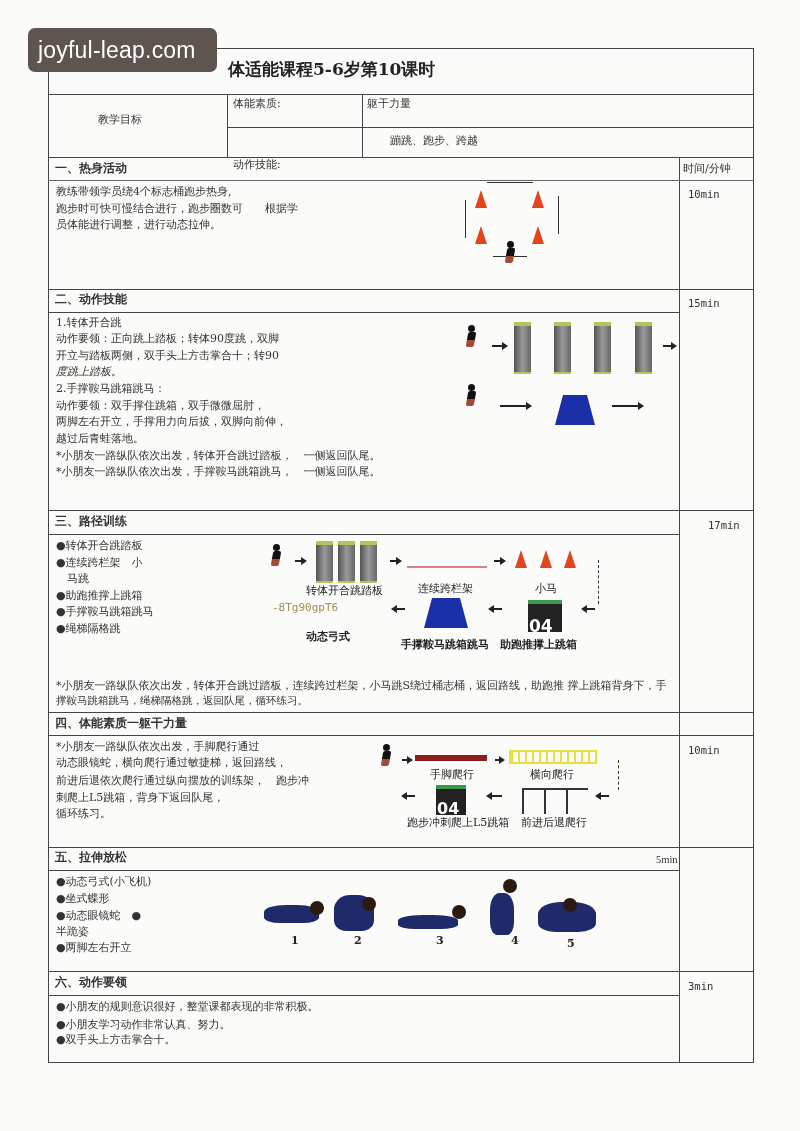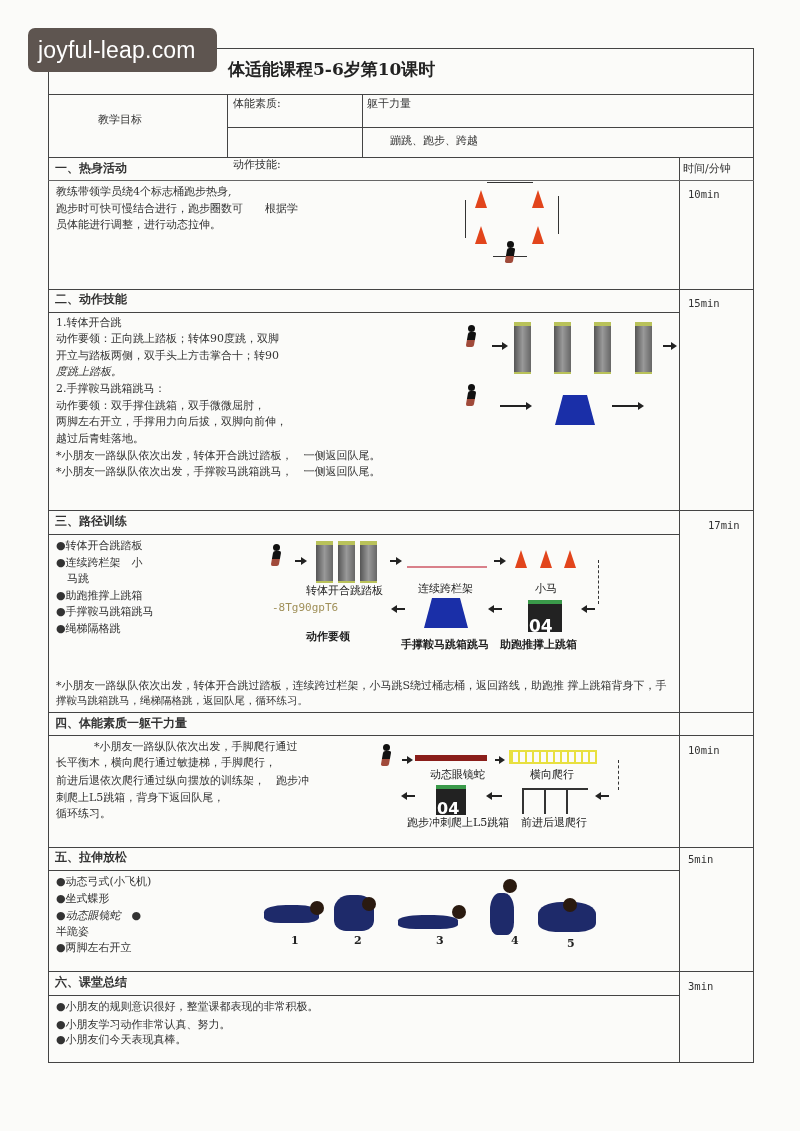--- a/index.html
+++ b/index.html
@@ -138,62 +138,62 @@
   <div class="cone" style="left:540px;top:550px;"></div>
   <div class="cone" style="left:564px;top:550px;"></div>
   <div class="cap" style="left:535px;top:581px;">小马</div>
   <div style="position:absolute;left:598px;top:560px;width:1px;height:44px;border-left:1px dashed #333;"></div>
   <div class="arrowl" style="left:583px;top:608px;width:12px;"></div>
   <div class="box04" style="left:528px;top:600px;width:34px;height:32px;font-size:17px;line-height:44px;padding-left:1px;box-sizing:border-box;">04</div>
   <div class="arrowl" style="left:490px;top:608px;width:12px;"></div>
   <div class="vault" style="left:424px;top:598px;width:28px;"></div>
   <div class="arrowl" style="left:393px;top:608px;width:12px;"></div>
   <div class="cap mono" style="left:272px;top:601px;color:#a0905a;">-8Tg90gpT6</div>
-  <div class="cap capb" style="left:306px;top:629px;">动作要领</div>
+  <div class="cap capb" style="left:306px;top:629px;">动态弓式</div>
   <div class="cap capb" style="left:401px;top:637px;">手撑鞍马跳箱跳马</div>
   <div class="cap capb" style="left:500px;top:637px;">助跑推撑上跳箱</div>
 </div>
 <div>
   <div class="t" style="left:56px;top:677px;font-size:11px;">*小朋友一路纵队依次出发，转体开合跳过踏板，连续跨过栏架，小马跳S绕过桶志桶，返回路线，助跑推 撑上跳箱背身下，手</div>
   <div class="t" style="left:56px;top:692px;font-size:10.5px;">撑鞍马跳箱跳马，绳梯隔格跳，返回队尾，循环练习。</div>
 </div>
 
 <div class="t hd" style="left:55px;top:715px;">四、体能素质一躯干力量</div>
 <div class="t mono" style="left:688px;top:742px;">10min</div>
 <div>
-  <div class="t" style="left:56px;top:738px;margin-left:38px;">*小朋友一路纵队依次出发，手脚爬行通过</div>
-  <div class="t" style="left:56px;top:754px;">长平衡木，横向爬行通过敏捷梯，手脚爬行，</div>
+  <div class="t" style="left:56px;top:738px;">*小朋友一路纵队依次出发，手脚爬行通过</div>
+  <div class="t" style="left:56px;top:754px;">动态眼镜蛇，横向爬行通过敏捷梯，返回路线，</div>
   <div class="t" style="left:56px;top:772px;">前进后退依次爬行通过纵向摆放的训练架，　跑步冲</div>
   <div class="t" style="left:56px;top:789px;">刺爬上L5跳箱，背身下返回队尾，</div>
   <div class="t" style="left:56px;top:805px;">循环练习。</div>
 </div>
 <div>
   <div class="runner" style="left:380px;top:744px;"></div>
   <div class="arrow" style="left:402px;top:759px;width:9px;"></div>
   <div style="position:absolute;left:415px;top:755px;width:72px;height:6px;background:#8a1e1a;"></div>
-  <div class="cap" style="left:430px;top:767px;">动态眼镜蛇</div>
+  <div class="cap" style="left:430px;top:767px;">手脚爬行</div>
   <div class="arrow" style="left:495px;top:759px;width:8px;"></div>
   <div style="position:absolute;left:509px;top:750px;width:88px;height:14px;border:2px solid #e8e040;box-sizing:border-box;background:repeating-linear-gradient(90deg,#e8e040 0 2px,transparent 2px 7px);"></div>
   <div class="cap" style="left:530px;top:767px;">横向爬行</div>
   <div style="position:absolute;left:618px;top:760px;width:1px;height:30px;border-left:1px dashed #333;"></div>
   <div class="arrowl" style="left:597px;top:795px;width:12px;"></div>
   <div style="position:absolute;left:522px;top:788px;width:66px;height:24px;background:repeating-linear-gradient(90deg,#333 0 2px,transparent 2px 22px);border-top:2px solid #333;"></div>
   <div class="arrowl" style="left:488px;top:795px;width:14px;"></div>
   <div class="box04" style="left:436px;top:785px;width:30px;height:30px;font-size:16px;line-height:40px;padding-left:1px;box-sizing:border-box;">04</div>
   <div class="arrowl" style="left:403px;top:795px;width:12px;"></div>
   <div class="cap" style="left:407px;top:815px;">跑步冲刺爬上L5跳箱</div>
   <div class="cap" style="left:521px;top:815px;">前进后退爬行</div>
 </div>
 
 <div class="t hd" style="left:55px;top:849px;">五、拉伸放松</div>
-<div class="t mono" style="left:688px;top:851px;">5min</div>
+<div class="t mono" style="left:656px;top:851px;font-family:Liberation Serif, serif;">5min</div>
 <div>
   <div class="t" style="left:56px;top:873px;">●动态弓式(小飞机)</div>
   <div class="t" style="left:56px;top:890px;">●坐式蝶形</div>
-  <div class="t" style="left:56px;top:907px;font-style:italic;">●动态眼镜蛇　●</div>
+  <div class="t" style="left:56px;top:907px;">●动态眼镜蛇　●</div>
   <div class="t" style="left:56px;top:923px;">半跪姿</div>
   <div class="t" style="left:56px;top:939px;">●两脚左右开立</div>
 </div>
 <div>
   <div class="kid" style="left:264px;top:905px;width:55px;height:18px;"></div>
   <div class="kidhead" style="left:310px;top:901px;"></div>
   <div class="cap capb" style="left:291px;top:934px;">1</div>
   <div class="kid" style="left:334px;top:895px;width:40px;height:36px;"></div>
   <div class="kidhead" style="left:362px;top:897px;"></div>
   <div class="cap capb" style="left:354px;top:934px;">2</div>
@@ -201,19 +201,19 @@
   <div class="kidhead" style="left:452px;top:905px;"></div>
   <div class="cap capb" style="left:436px;top:934px;">3</div>
   <div class="kid" style="left:490px;top:893px;width:24px;height:42px;"></div>
   <div class="kidhead" style="left:503px;top:879px;"></div>
   <div class="cap capb" style="left:511px;top:934px;">4</div>
   <div class="kid" style="left:538px;top:902px;width:58px;height:30px;"></div>
   <div class="kidhead" style="left:563px;top:898px;"></div>
   <div class="cap capb" style="left:567px;top:937px;">5</div>
 </div>
 
-<div class="t hd" style="left:55px;top:974px;">六、课堂总结</div>
+<div class="t hd" style="left:55px;top:974px;">六、动作要领</div>
 <div class="t mono" style="left:688px;top:978px;">3min</div>
 <div>
   <div class="t" style="left:56px;top:998px;">●小朋友的规则意识很好，整堂课都表现的非常积极。</div>
   <div class="t" style="left:56px;top:1016px;">●小朋友学习动作非常认真、努力。</div>
-  <div class="t" style="left:56px;top:1031px;">●小朋友们今天表现真棒。</div>
+  <div class="t" style="left:56px;top:1031px;">●双手头上方击掌合十。</div>
 </div>
 
 </body></html>

